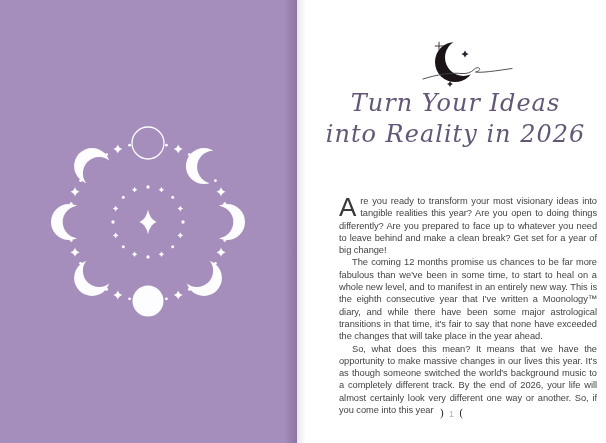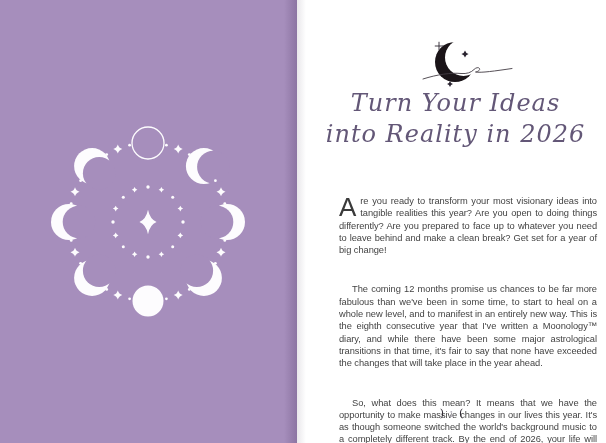--- a/index.html
+++ b/index.html
@@ -24,21 +24,21 @@
     position:absolute;left:4px;top:88px;width:100%;text-align:center;
     font-family:"DejaVu Serif",serif;font-style:italic;
     color:#635777;font-size:24px;line-height:31px;letter-spacing:1px;
   }
   .body-text{
     position:absolute;left:42px;top:195px;width:258px;
     font-size:9.3px;line-height:12.3px;color:#434343;
     text-align:justify;letter-spacing:-0.05px;
   }
   .body-text p{margin:0;}
-  .body-text p.indent{text-indent:13px;margin-top:27px;}
+  .body-text p.indent{text-indent:13px;}
   .dropcap{
     float:left;font-size:26px;line-height:22px;
     margin:1px 4px 0 0;color:#3a3a3a;
   }
   .footer{
     position:absolute;left:0;top:407px;width:100%;text-align:center;
     font-family:"DejaVu Serif",serif;font-size:11px;color:#2f2a33;
   }
   .footer .pagenum{color:#b4b0ba;font-size:9px;margin:0 5px;font-family:"Liberation Sans",sans-serif;}
 </style>

